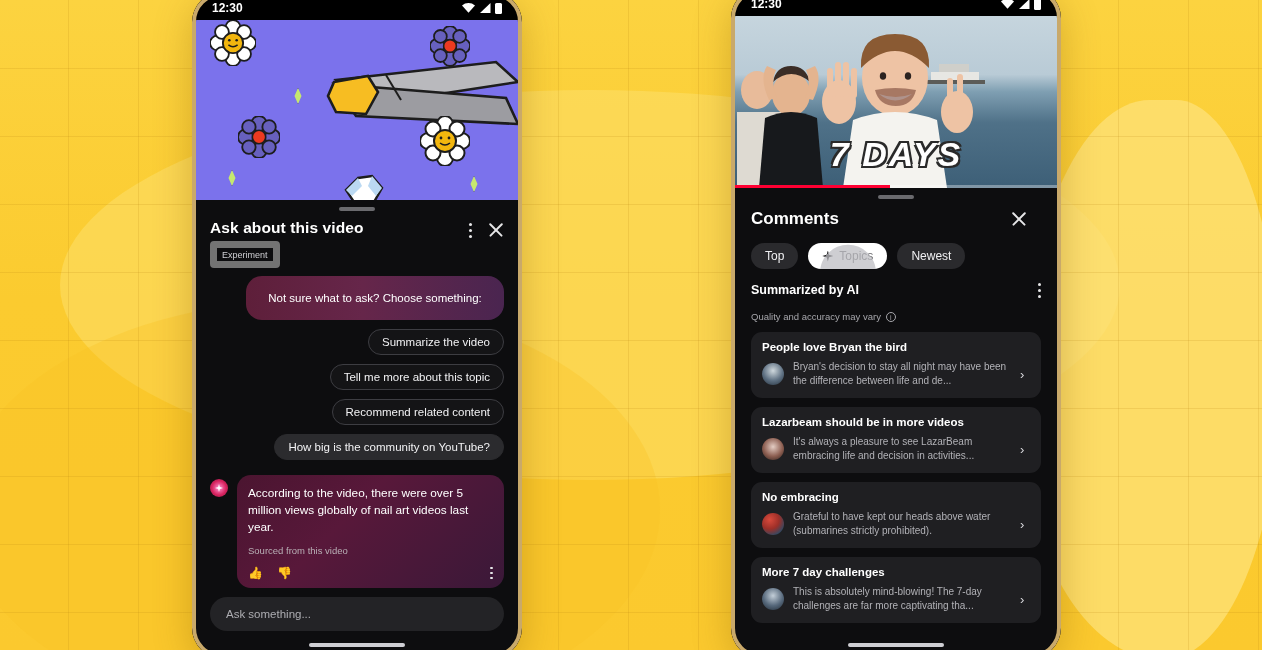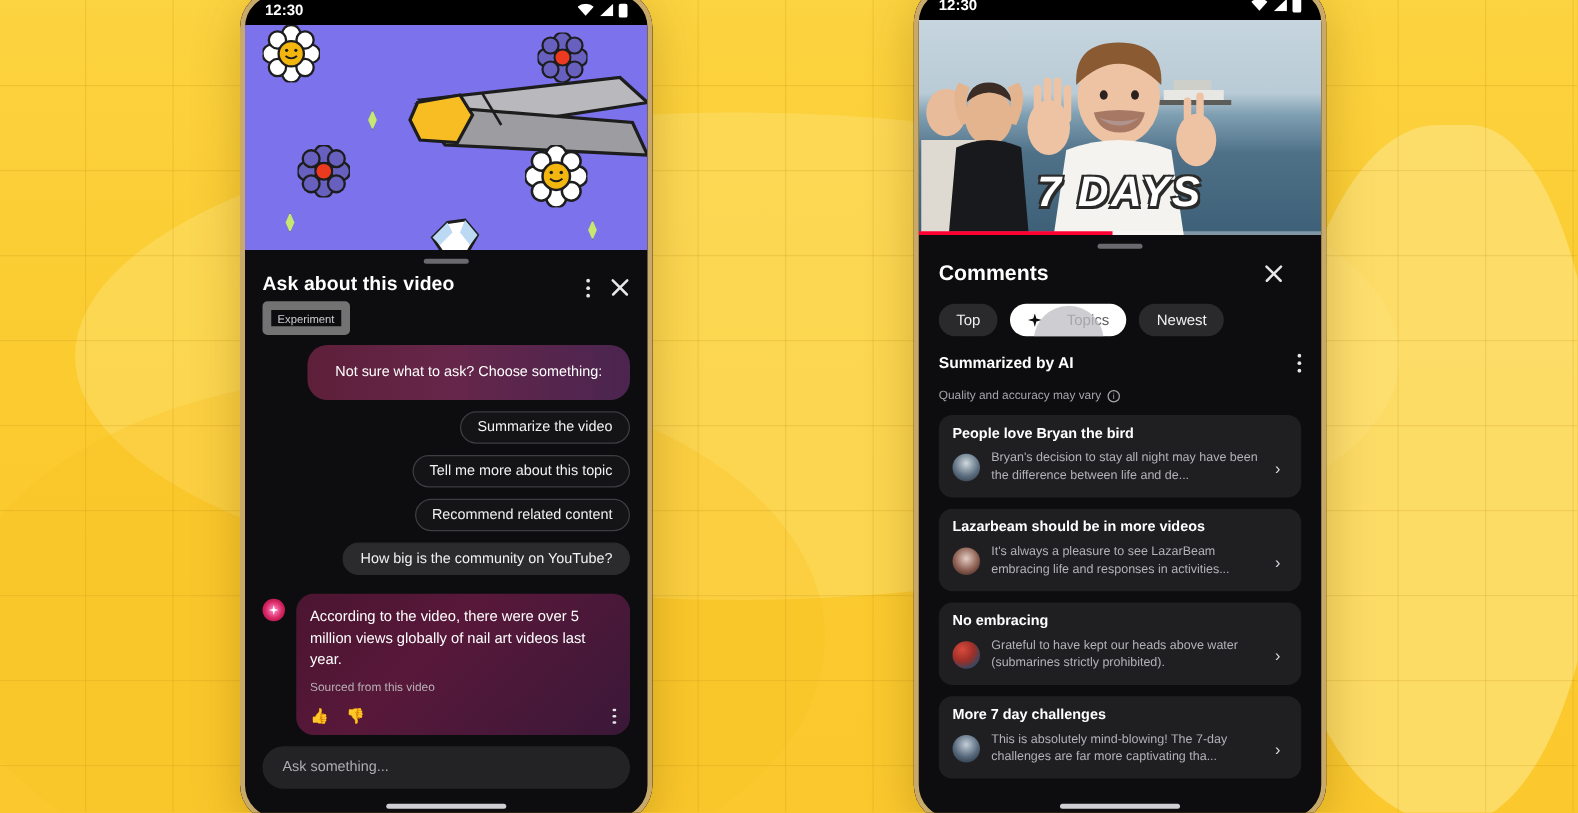--- a/index.html
+++ b/index.html
@@ -184,21 +184,21 @@
     padding:10px 30px 2px 16px;
   }
   .cm-title { color:#fff; font-size:17px; font-weight:700; }
   .cm-tabs { display:flex; gap:10px; padding:12px 16px 2px 16px; position:relative; }
   .tab {
     border-radius:16px; padding:6px 14px; font-size:12px;
     background:#2a2a2d; color:#f0f0f2; white-space:nowrap;
   }
   .tab.active {
     background:#fff; color:#5c5c60; font-weight:400;
-    display:flex; align-items:center; gap:20px; position:relative; overflow:hidden;justify-content:flex-end;
+    display:flex; align-items:center; gap:6px; position:relative; overflow:hidden;justify-content:flex-end;
   }
   .tab.active .sp {
     width:11px; height:11px; background:#0d0d0f;
     clip-path:polygon(50% 0,61% 39%,100% 50%,61% 61%,50% 100%,39% 61%,0 50%,39% 39%);
   }
   .ripple {
     position:absolute; left:50%; top:55%; width:56px; height:56px;
     transform:translate(-50%,-22%);
     border-radius:50%; background:rgba(190,190,195,.75); pointer-events:none;
   }
@@ -507,21 +507,21 @@
           <div class="card-body">
             <span class="avatar" style="background:radial-gradient(circle at 50% 35%,#cfd8dd 0%,#5e7082 55%,#23303c 100%)"></span>
             <span class="card-text">Bryan's decision to stay all night may have been the difference between life and de...</span>
             <span class="chev">›</span>
           </div>
         </div>
         <div class="card">
           <div class="card-title">Lazarbeam should be in more videos</div>
           <div class="card-body">
             <span class="avatar" style="background:radial-gradient(circle at 50% 40%,#e4cdc4 0%,#8d5f52 55%,#2b1d18 100%)"></span>
-            <span class="card-text">It's always a pleasure to see LazarBeam embracing life and responses in activities...</span>
+            <span class="card-text">It's always a pleasure to see LazarBeam embracing life and decision in activities...</span>
             <span class="chev">›</span>
           </div>
         </div>
         <div class="card">
           <div class="card-title">No embracing</div>
           <div class="card-body">
             <span class="avatar" style="background:radial-gradient(circle at 35% 30%,#d94a3c 0%,#9d2f28 45%,#2b4a66 80%,#16202b 100%)"></span>
             <span class="card-text">Grateful to have kept our heads above water (submarines strictly prohibited).</span>
             <span class="chev">›</span>
           </div>

